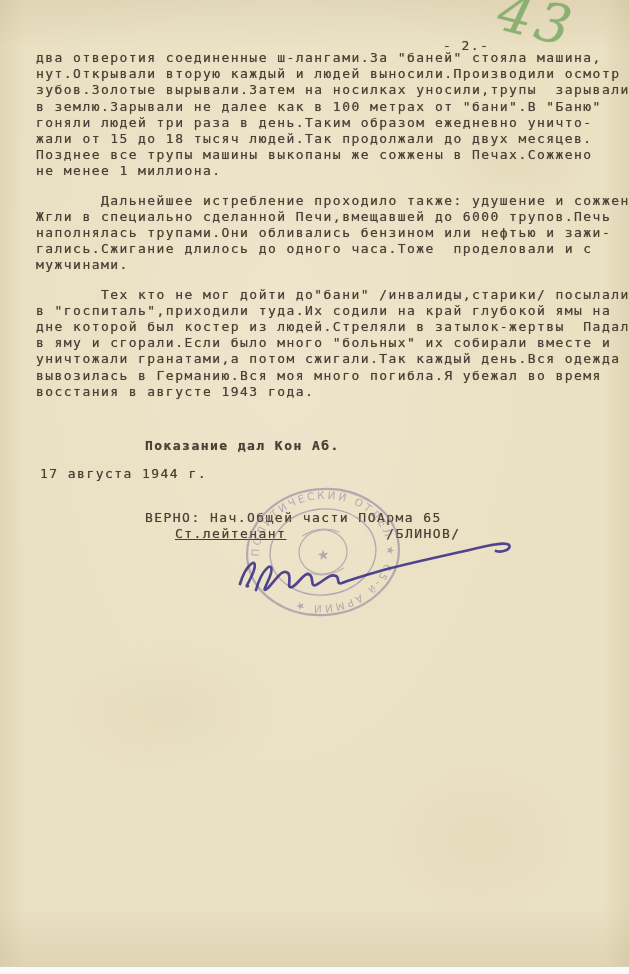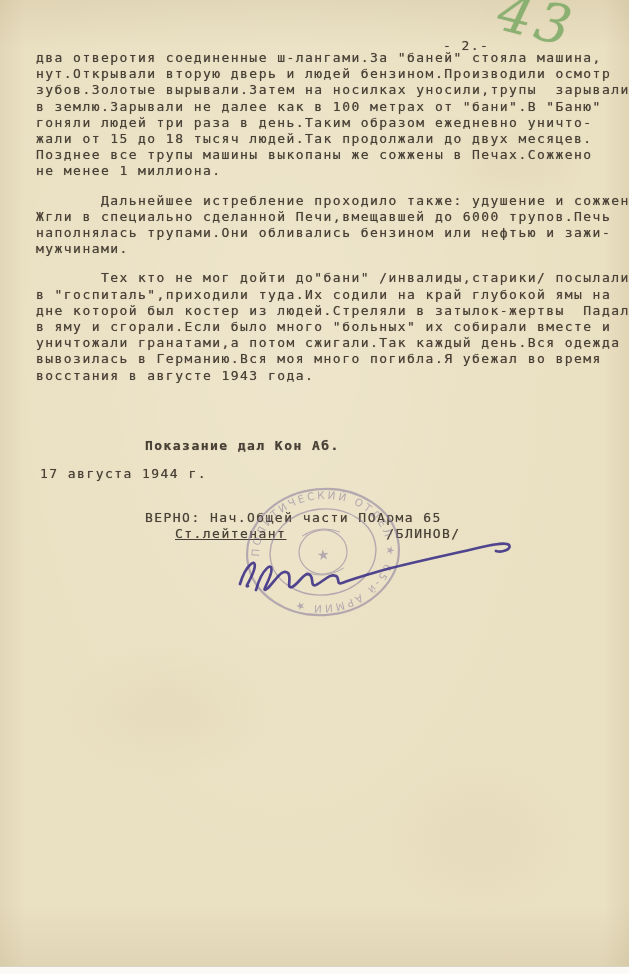--- a/index.html
+++ b/index.html
@@ -66,32 +66,33 @@
   <div class="stain stain2"></div>
   <div class="stain stain3"></div>
 
   <div class="pencil-mark">43</div>
 
   <div class="page-number typed">- 2.-</div>
 
   <div class="body-text typed">
     <div class="para">
         <div class="tline">два отверотия соединенные ш-лангами.За "баней" стояла машина,</div>
-        <div class="tline">нут.Открывали вторую дверь и людей бензином.Производили осмотр</div>
+        <div class="tline">нут.Открывали вторую каждый и людей выносили.Производили осмотр</div>
         <div class="tline">зубов.Золотые вырывали.Затем на носилках уносили,трупы  зарывали</div>
         <div class="tline">в землю.Зарывали не далее как в 100 метрах от "бани".В "Баню"</div>
         <div class="tline">гоняли людей три раза в день.Таким образом ежедневно уничто-</div>
         <div class="tline">жали от 15 до 18 тысяч людей.Так продолжали до двух месяцев.</div>
         <div class="tline">Позднее все трупы машины выкопаны же сожжены в Печах.Сожжено</div>
         <div class="tline">не менее 1 миллиона.</div>
       </div>
     <div class="para">
         <div class="tline">       Дальнейшее истребление проходило также: удушение и сожжение.</div>
         <div class="tline">Жгли в специально сделанной Печи,вмещавшей до 6000 трупов.Печь</div>
         <div class="tline">наполнялась трупами.Они обливались бензином или нефтью и зажи-</div>
+        <div class="tline">гались.Сжигание длилось до одного часа.Тоже  проделовали и с</div>
         <div class="tline">мужчинами.</div>
       </div>
     <div class="para">
         <div class="tline">       Тех кто не мог дойти до"бани" /инвалиды,старики/ посылали</div>
         <div class="tline">в "госпиталь",приходили туда.Их содили на край глубокой ямы на</div>
         <div class="tline">дне которой был костер из людей.Стреляли в затылок-жертвы  Падали</div>
         <div class="tline">в яму и сгорали.Если было много "больных" их собирали вместе и</div>
         <div class="tline">уничтожали гранатами,а потом сжигали.Так каждый день.Вся одежда</div>
         <div class="tline">вывозилась в Германию.Вся моя много погибла.Я убежал во время</div>
         <div class="tline">восстания в августе 1943 года.</div>

